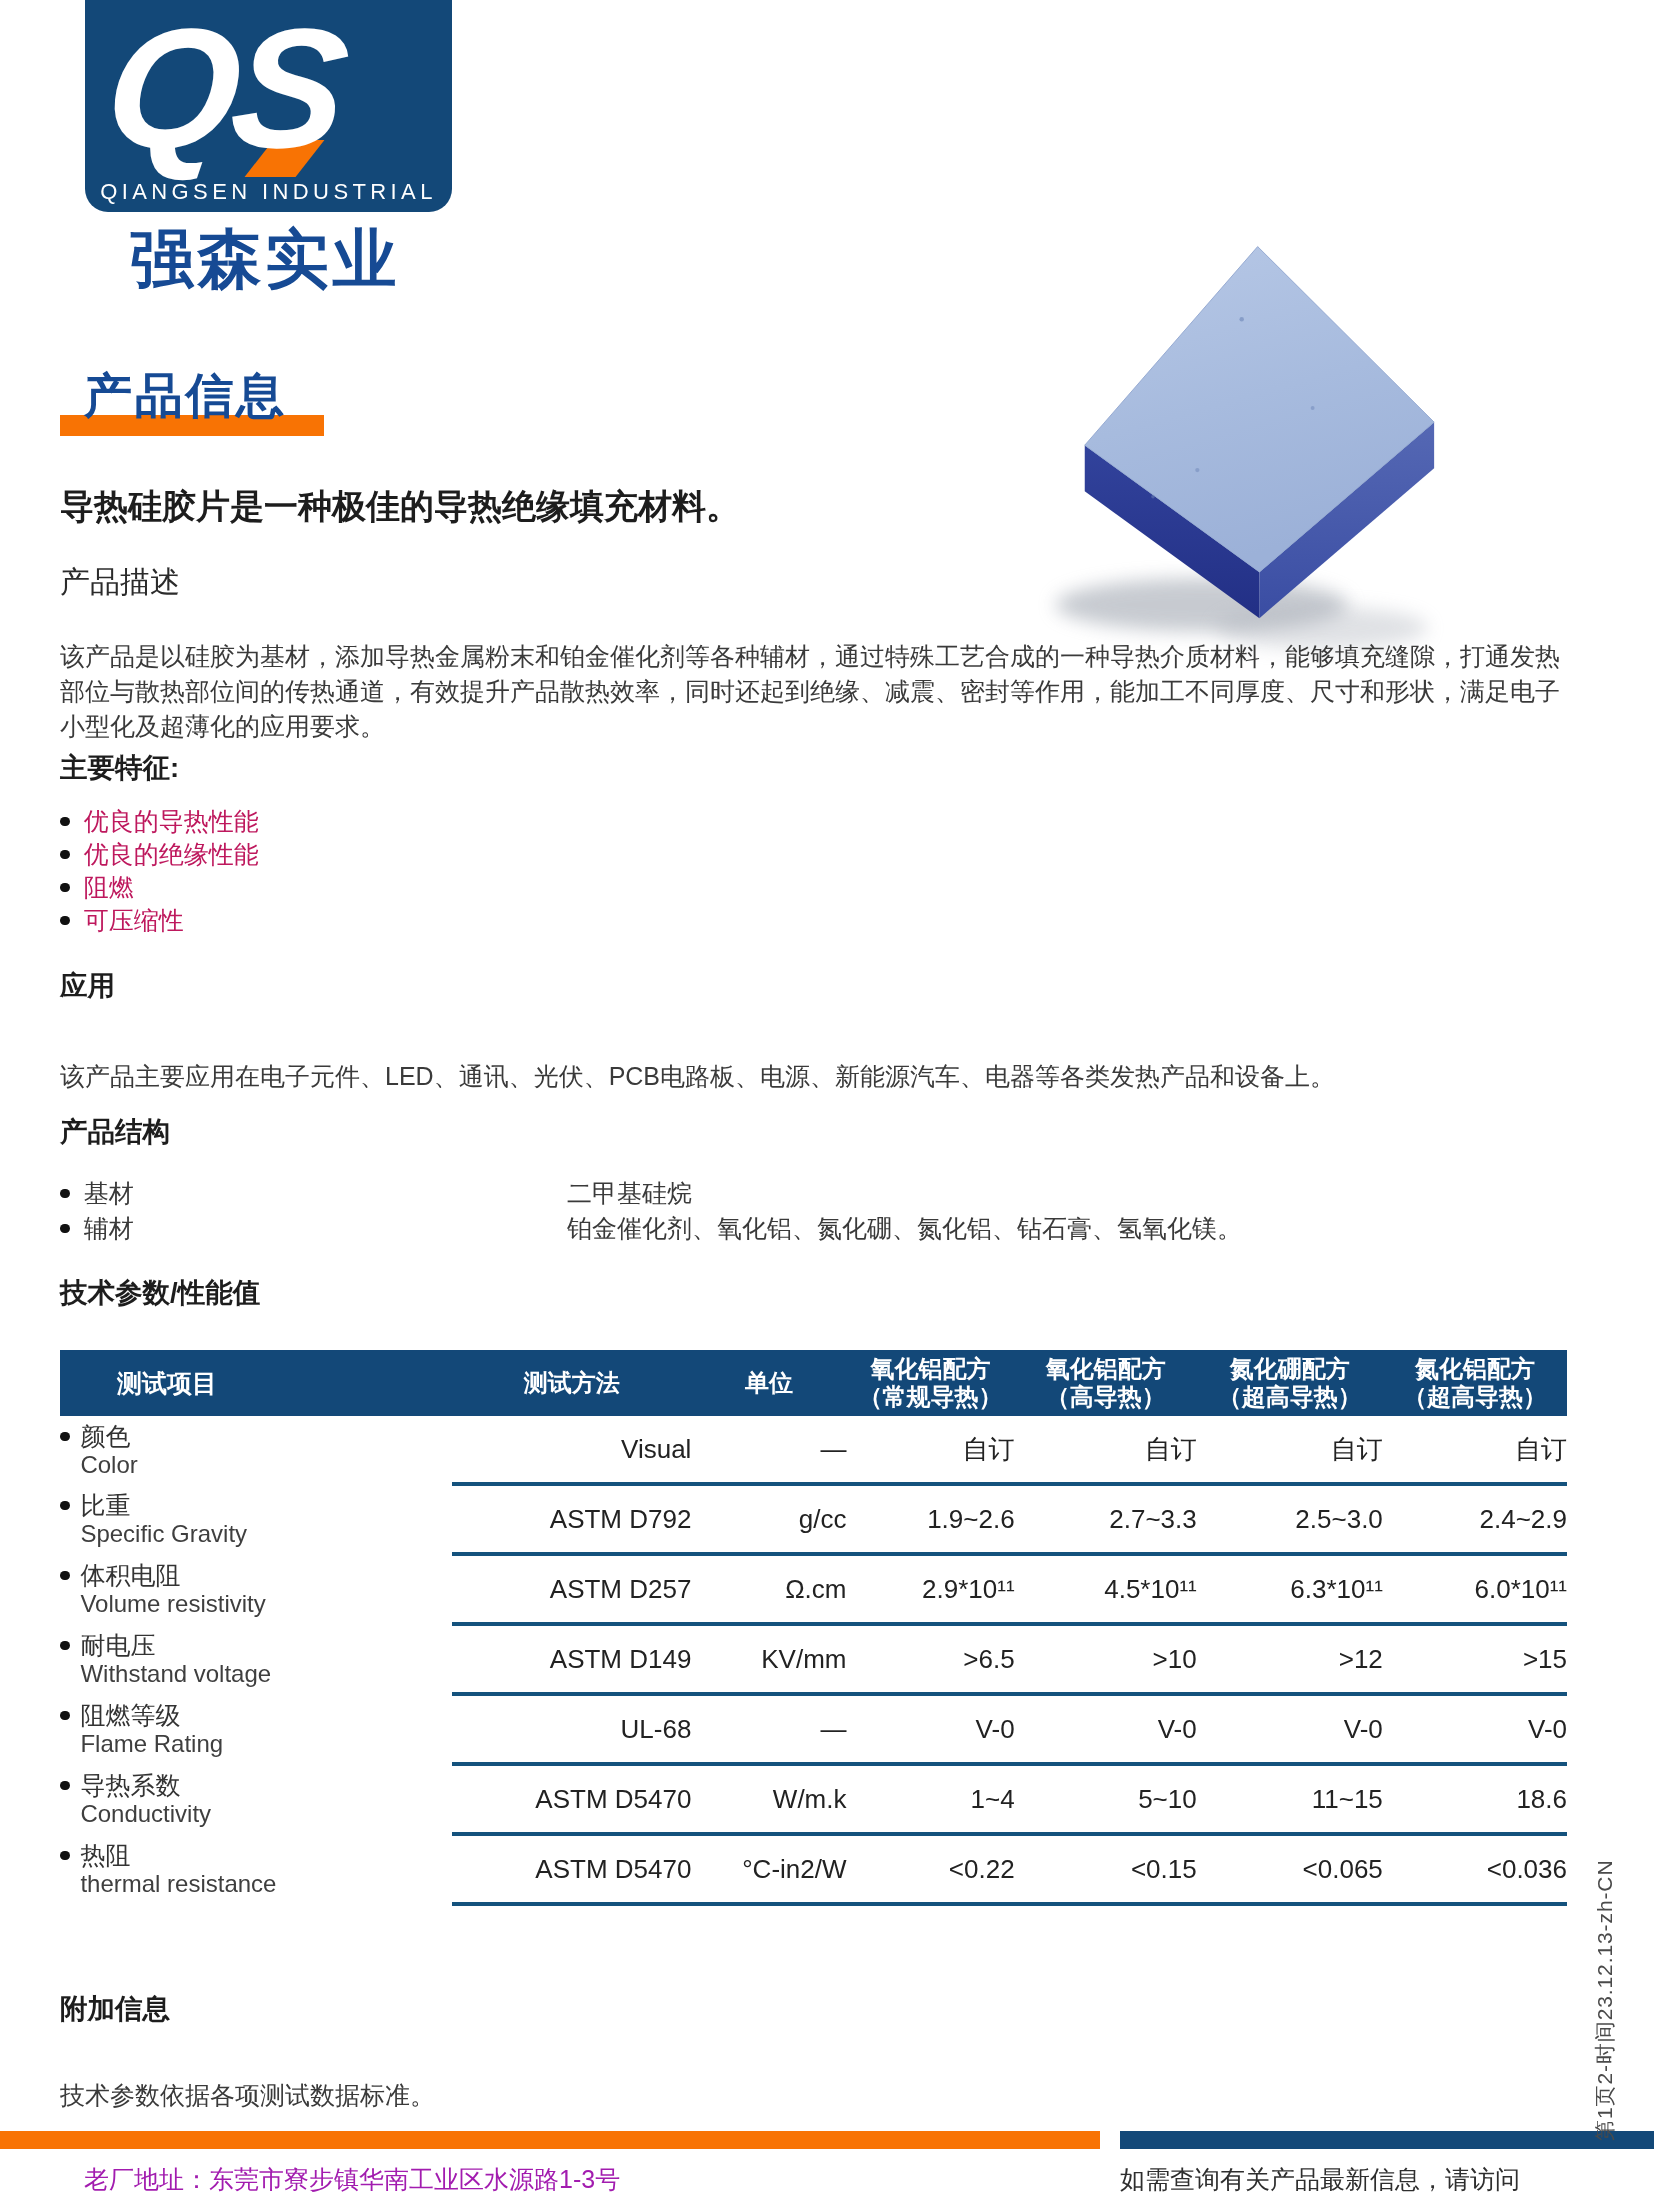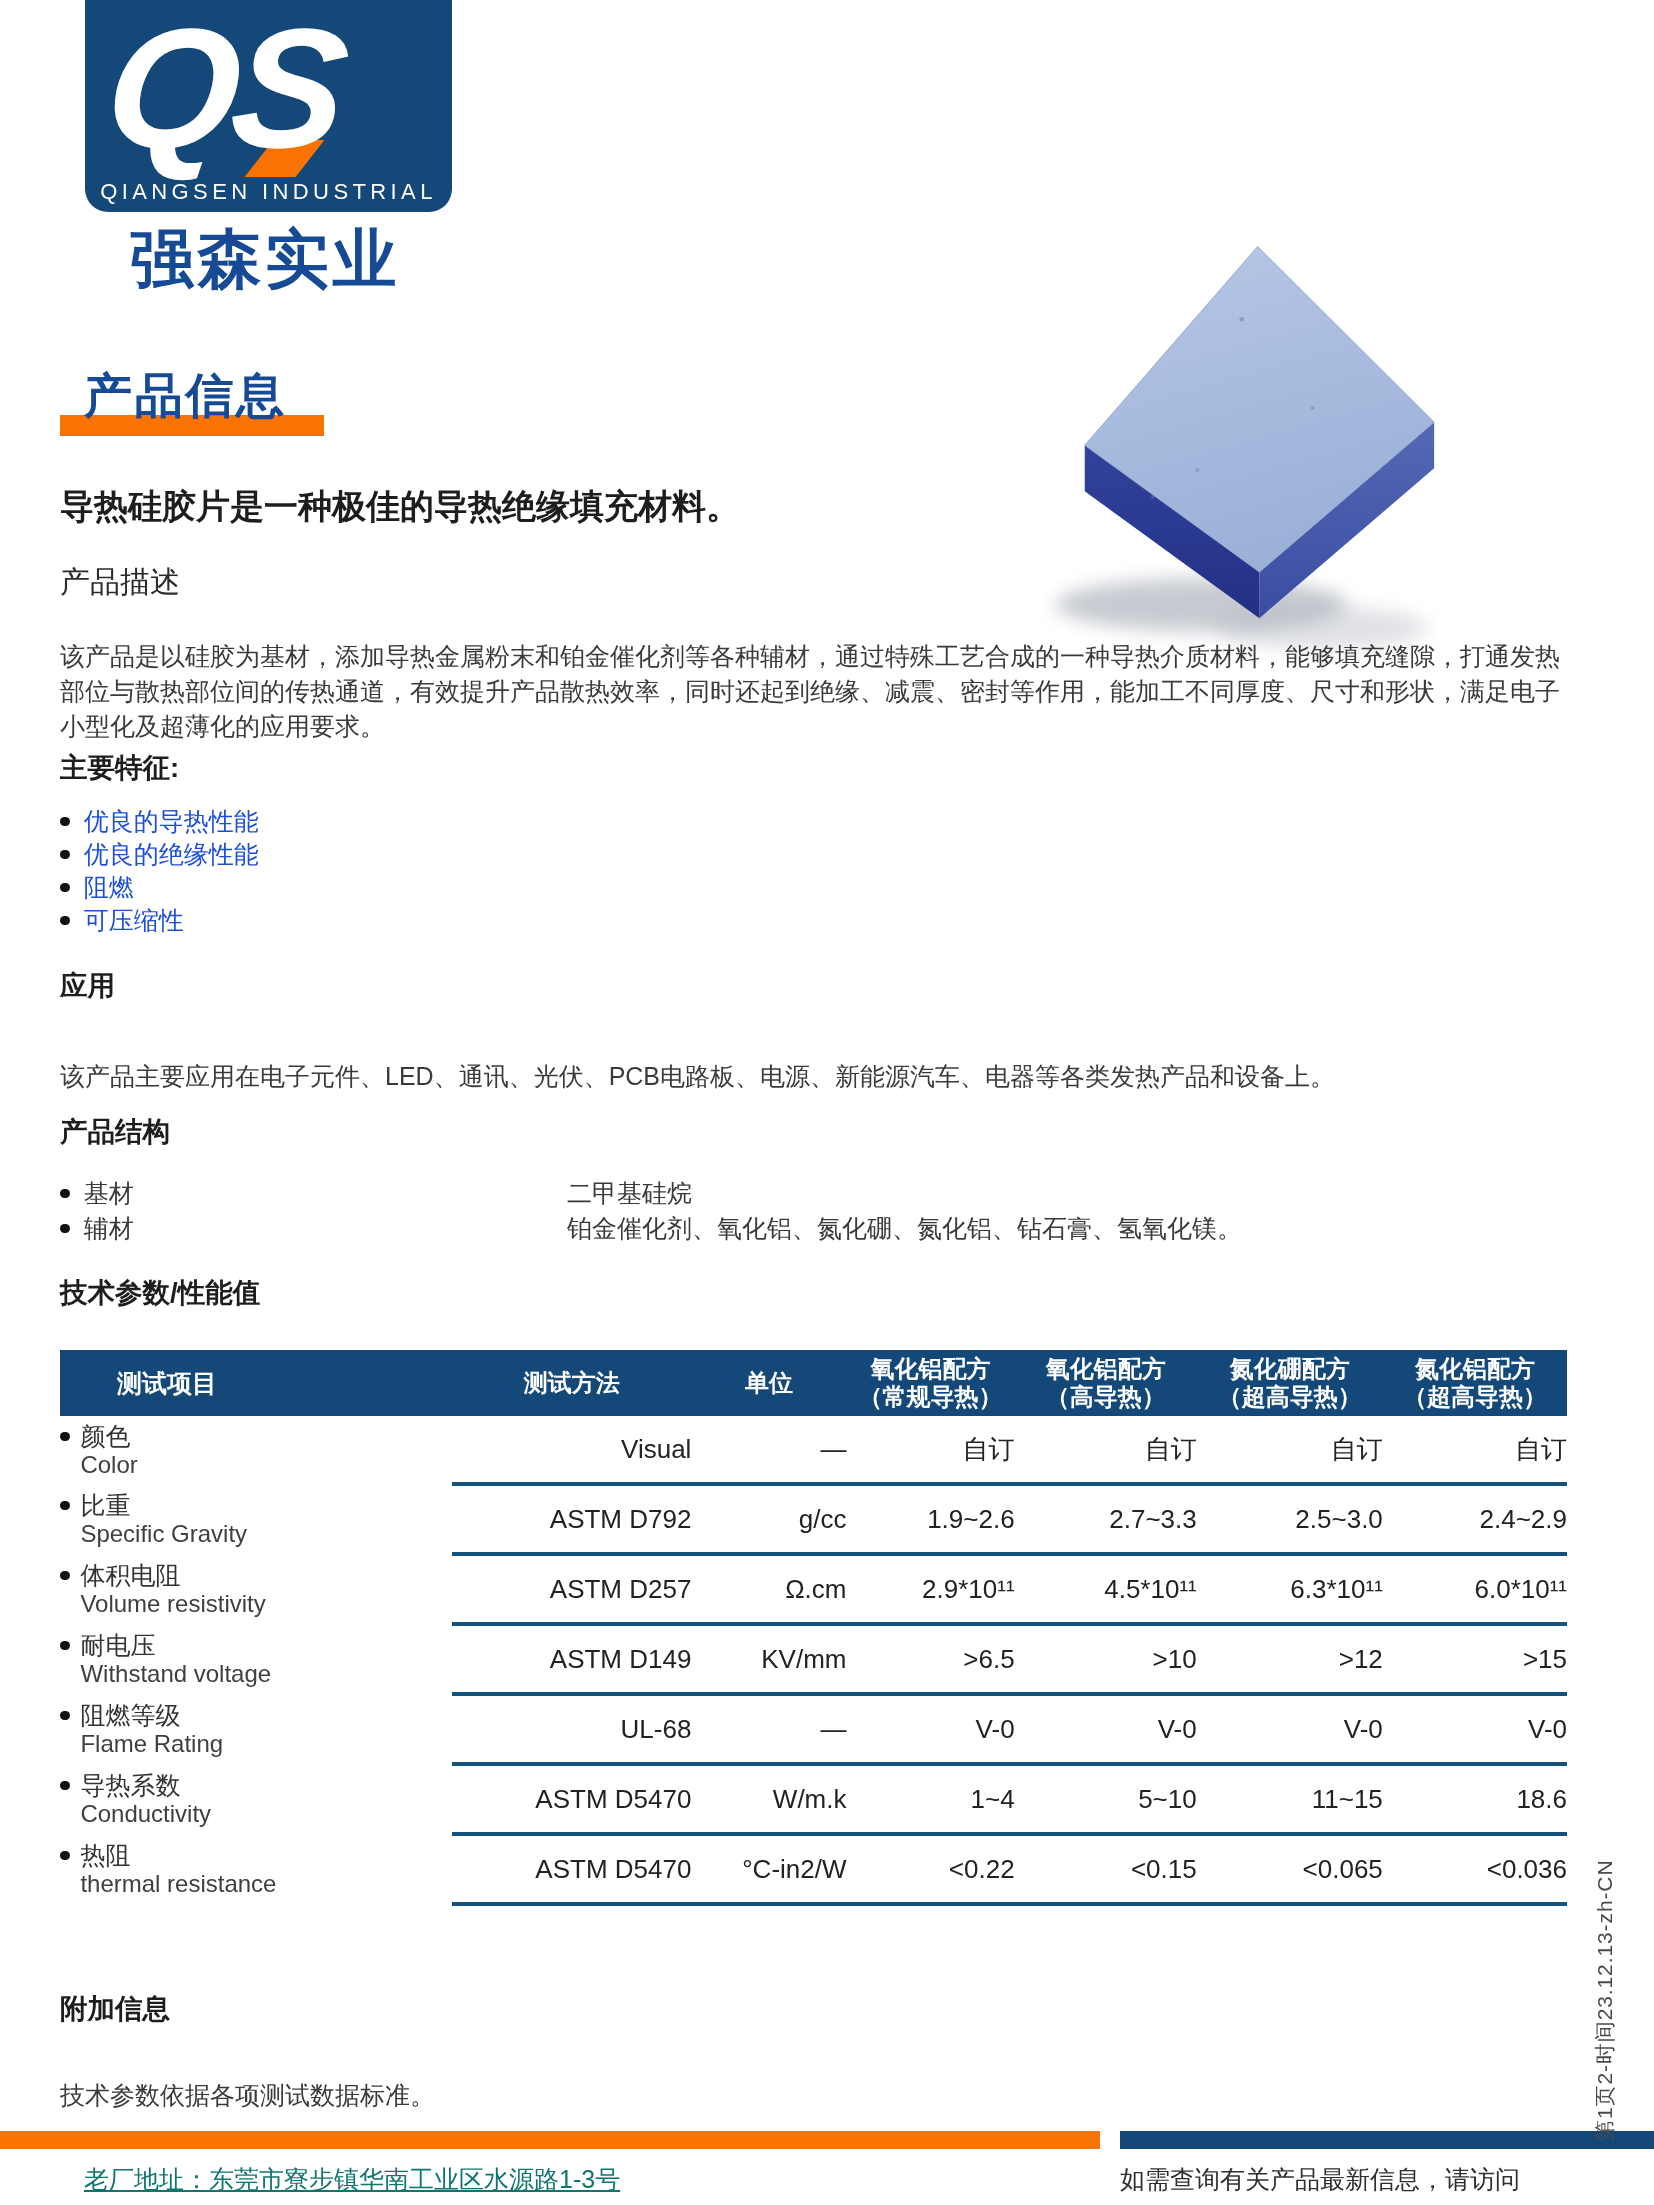--- a/index.html
+++ b/index.html
@@ -27,21 +27,21 @@
   .photo{position:absolute;left:1020px;top:204px;width:470px;height:470px;}
 
   
   .intro{position:absolute;left:60px;top:484px;font-size:34px;font-weight:700;color:#1d1d1d;}
   .h-desc{position:absolute;left:60px;top:562px;font-size:30px;color:#2b2b2b;}
   .body-p{position:absolute;left:60px;width:1502px;font-size:25px;line-height:35px;color:#3a3a3a;}
   .desc{top:614px;}
   .h2{position:absolute;left:60px;font-size:27.5px;font-weight:700;color:#1d1d1d;}
   .h-feat{top:750px;}
   .feat-list{position:absolute;left:60px;top:805px;list-style:none;margin:0;padding:0;}
-  .feat-list li{display:flex;align-items:center;height:33px;font-size:25px;color:#1d4ed8;}
+  .feat-list li{display:flex;align-items:center;height:33px;font-size:25px;color:#be185d;}
   .dot{width:9.8px;height:9.8px;border-radius:50%;background:#111;margin-right:14px;flex:0 0 auto;}
   .h-app{top:968px;}
   .app-p{top:1034px;}
   .h-struct{top:1114px;}
   .struct-row{position:absolute;left:60px;height:35px;display:flex;align-items:center;
         font-size:25px;color:#3a3a3a;}
   .struct-row .s-value{position:absolute;left:507px;white-space:nowrap;}
   .h-spec{top:1275px;}
 
   
@@ -57,21 +57,21 @@
   .cellrow{display:flex;align-items:flex-start;}
   .cellrow .dot{margin-top:9.8px;margin-right:10.6px;}
   .cell-zh{font-size:25px;color:#333;line-height:29px;}
   .cell-en{font-size:24px;color:#3f3f3f;line-height:27.5px;}
 
   
   .h-add{top:1991px;}
   .add-p{top:2053px;font-size:25px;}
   .bar-orange{position:absolute;left:0;top:2131px;width:1100px;height:17.7px;background:#F87304;}
   .bar-blue{position:absolute;left:1120px;top:2131px;width:535px;height:17.7px;background:#134878;}
-  .addr{position:absolute;left:84px;top:2163px;font-size:25px;color:#0f766e;white-space:nowrap;text-decoration:underline;}
+  .addr{position:absolute;left:84px;top:2163px;font-size:25px;color:#a21caf;white-space:nowrap;}
   .notice{position:absolute;left:1120px;top:2163px;font-size:25px;color:#2e2e2e;white-space:nowrap;}
   .vtext{position:absolute;left:1591px;top:2141px;transform:rotate(-90deg);transform-origin:0 0;
         font-size:21px;color:#4a4a4a;white-space:nowrap;letter-spacing:0.9px;}
 </style>
 </head>
 <body>
 
 <div class="page">
 
   <div class="logo">

